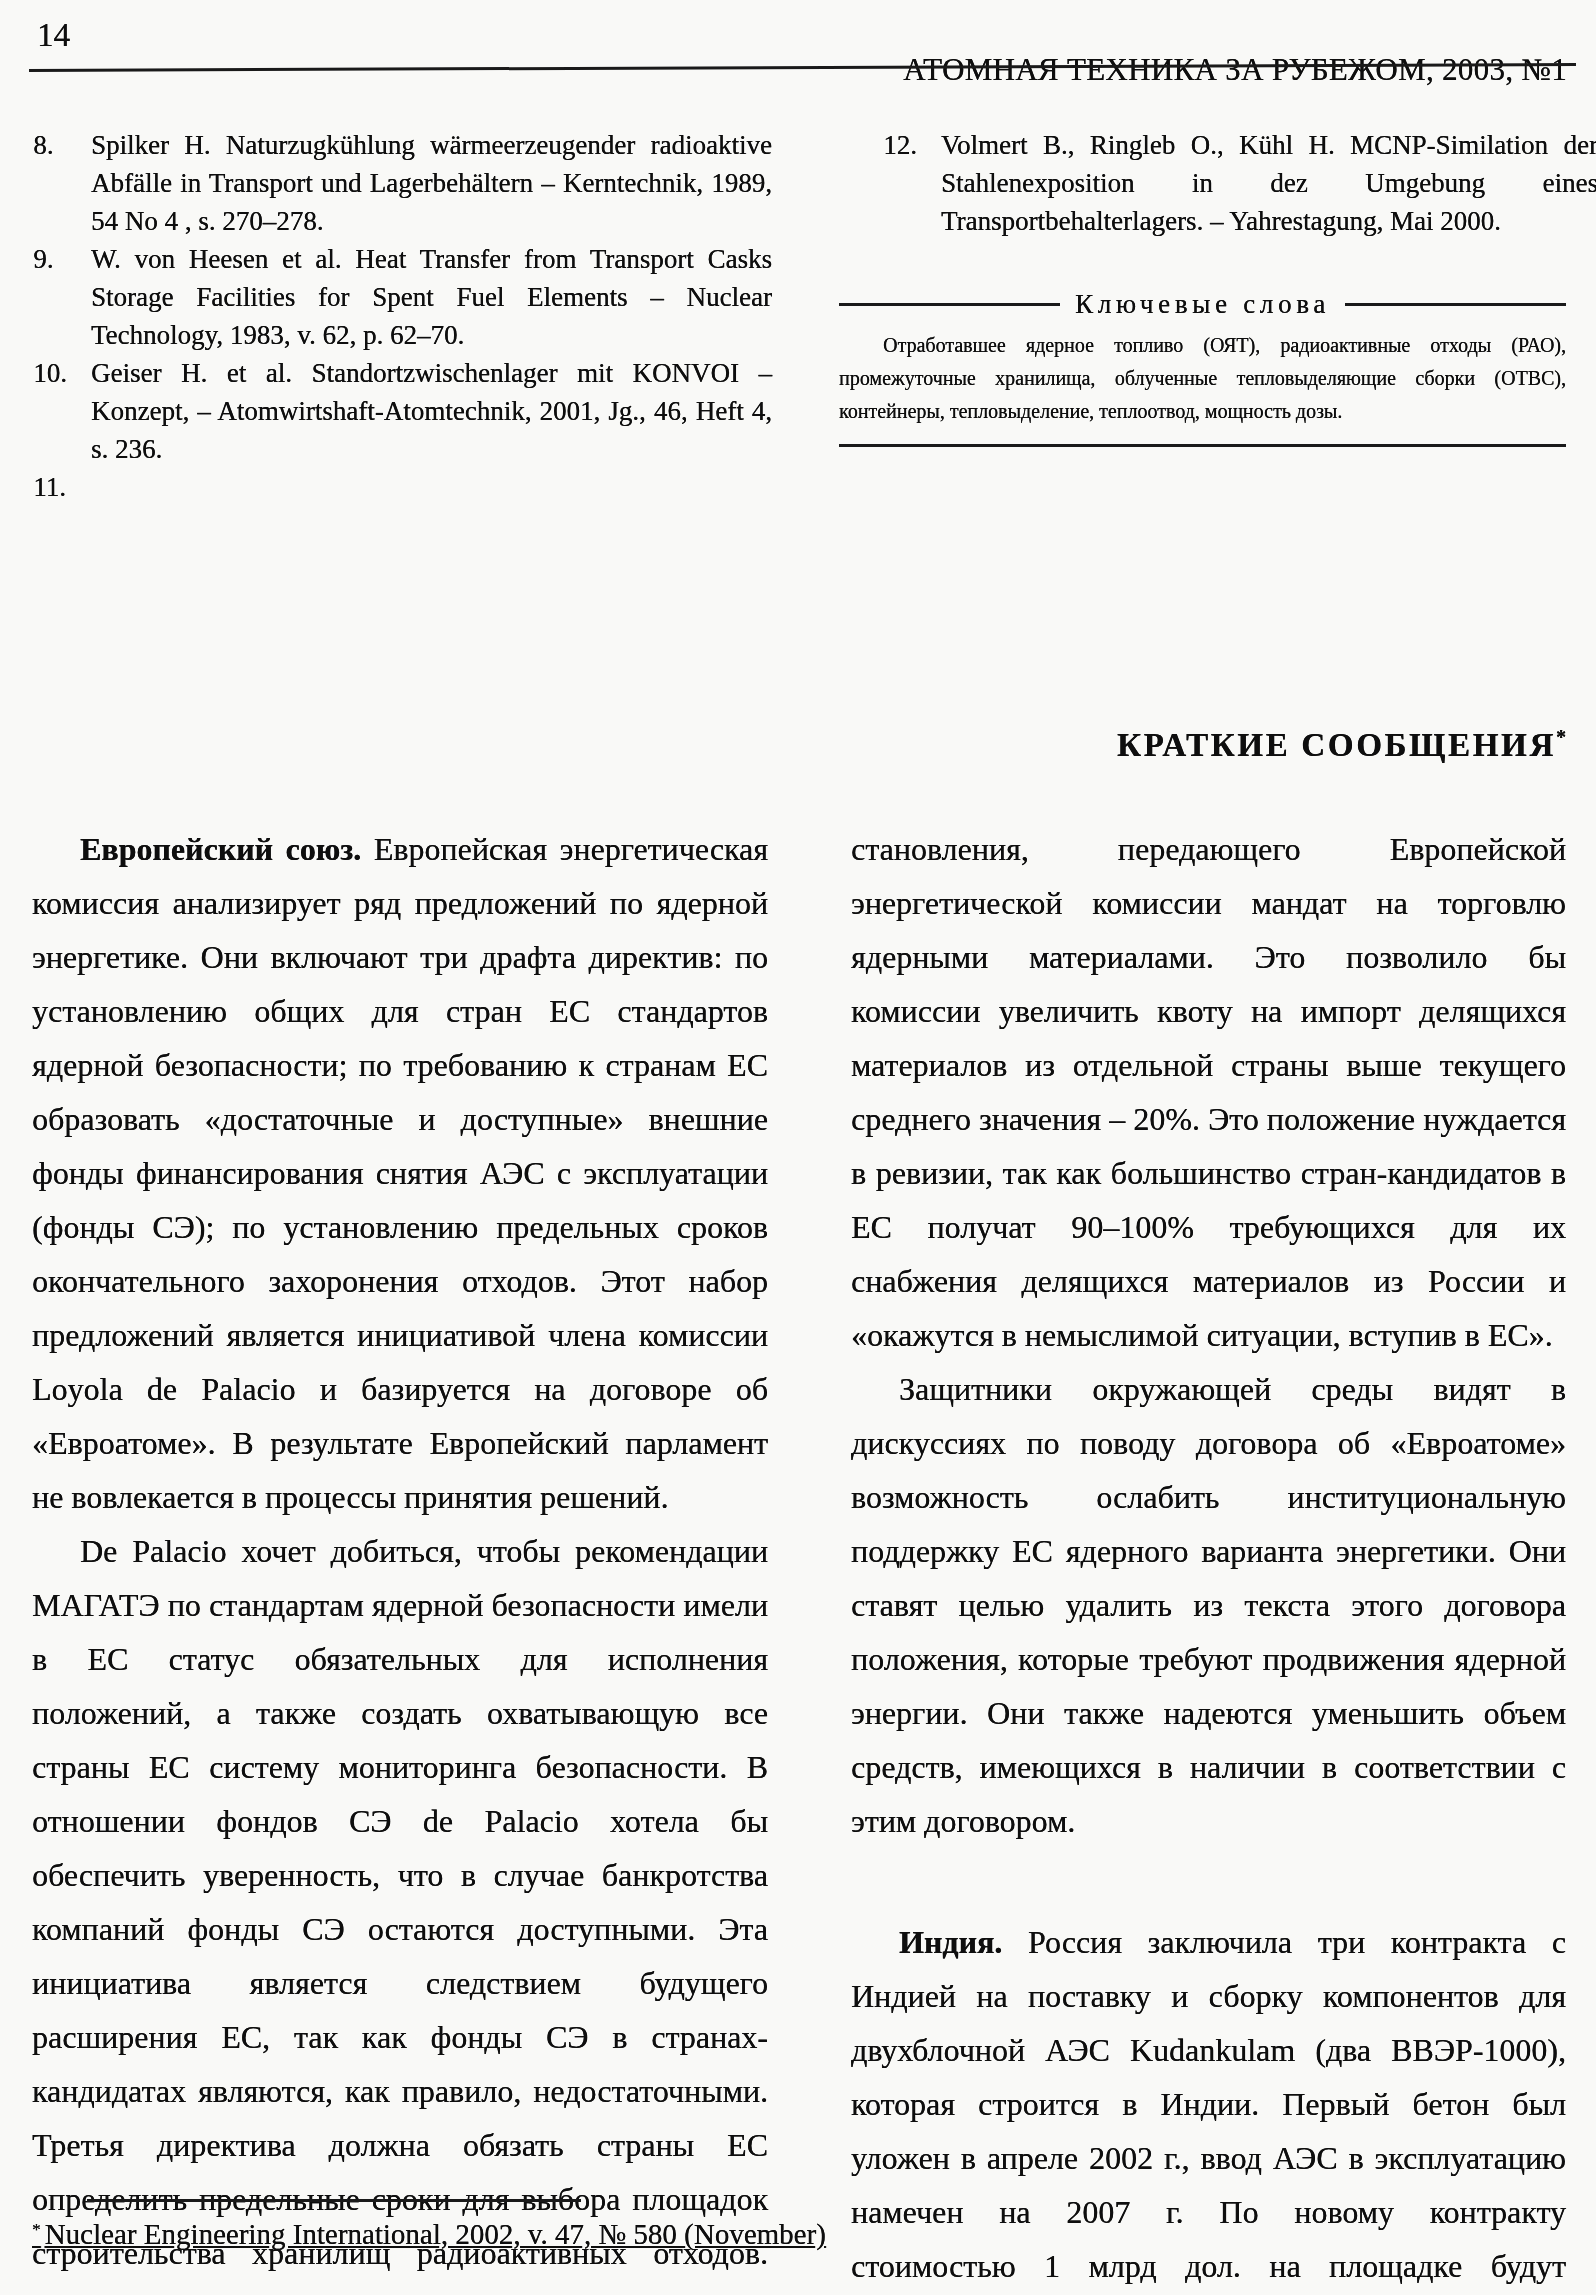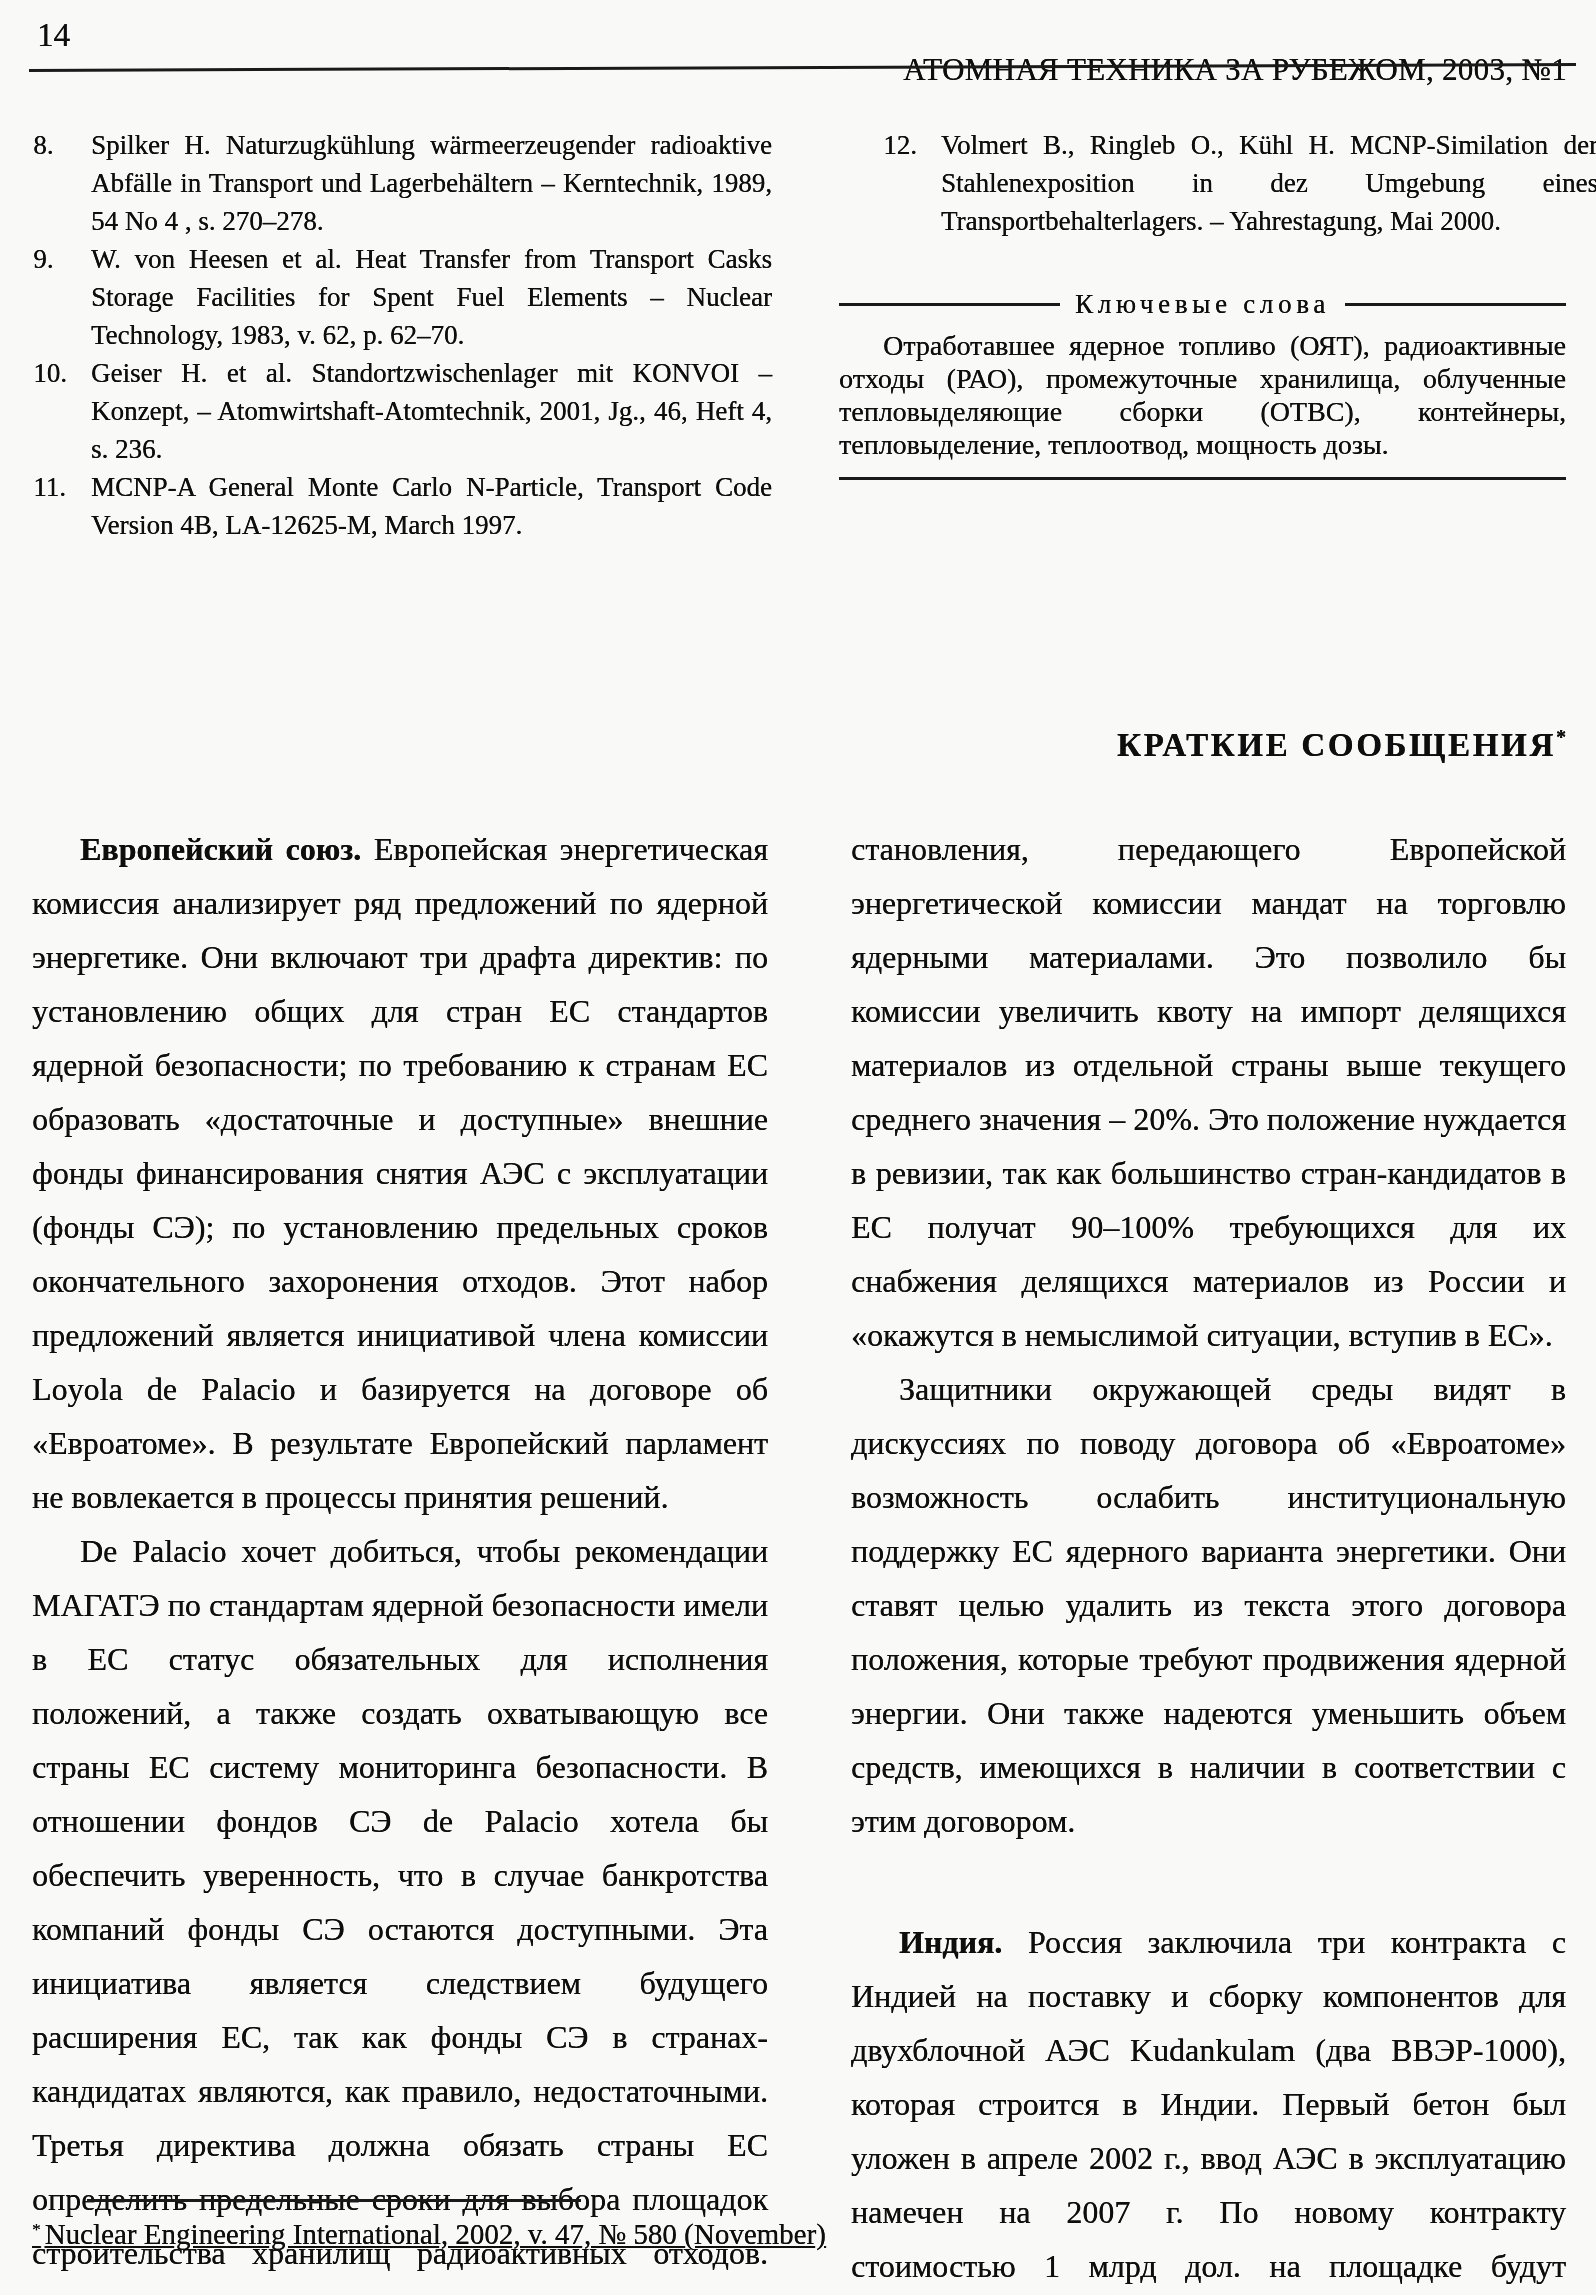--- a/index.html
+++ b/index.html
@@ -22,21 +22,21 @@
   #refs-left{ left:32px; top:126px; width:740px; }
   #refs-right{ left:850px; top:126px; width:716px;margin-left:32px; }
   .ref{ position:relative; padding-left:59px; text-align:justify; }
   .ref-num{ position:absolute; left:1.3px; top:0; }
 
   
   #keywords{ left:839px; top:289px; width:727px; }
   .kw-head{ display:flex; align-items:center; gap:14.6px; }
   .kw-rule{ flex:1; height:2.7px; background:#1a1a1a; }
   .kw-title{ font-size:27px; letter-spacing:4.7px; white-space:nowrap; }
-  .kw-text{ margin:9.3px 0 0 0; font-size:28px; line-height:33px; text-align:justify; text-indent:44px; }
+  .kw-text{ margin:9.3px 0 0 0; font-size:20px; line-height:33px; text-align:justify; text-indent:44px; }
   .kw-bottom{ margin-top:16px; height:2.7px; background:#1a1a1a; }
 
   
   #section-heading{ left:850px; top:726px; width:716px; text-align:right;
     font-size:33px; font-weight:bold; letter-spacing:2.7px; white-space:nowrap; }
   #section-heading sup{ font-size:20px; letter-spacing:0; vertical-align:12px; }
 
   
   .col{ font-size:32px; line-height:54px; text-align:justify; }
   #col-left{ left:32px; top:822px; width:736px; }
@@ -68,21 +68,20 @@
   <div class="ref">
     <span class="ref-num">9.</span>
     <span>W. von Heesen et al. Heat Transfer from Transport Casks Storage Facilities for Spent Fuel Elements – Nuclear Technology, 1983, v. 62, p. 62–70.</span>
   </div>
   <div class="ref">
     <span class="ref-num">10.</span>
     <span>Geiser H. et al. Standortzwischenlager mit KONVOI – Konzept, – Atomwirtshaft-Atomtechnik, 2001, Jg., 46, Heft 4, s. 236.</span>
   </div>
   <div class="ref">
     <span class="ref-num">11.</span>
-    <span>MCNP-A General Monte Carlo N-Particle, Transport Code Version 4B, LA-12625-M, March 1997.</span>
   </div>
 </div>
 
 <div class="abs ref-list" id="refs-right">
   <div class="ref">
     <span class="ref-num">12.</span>
     <span>Volmert B., Ringleb O., Kühl H. MCNP-Similation der Stahlenexposition in dez Umgebung eines Transportbehalterlagers. – Yahrestagung, Mai 2000.</span>
   </div>
 </div>
 

